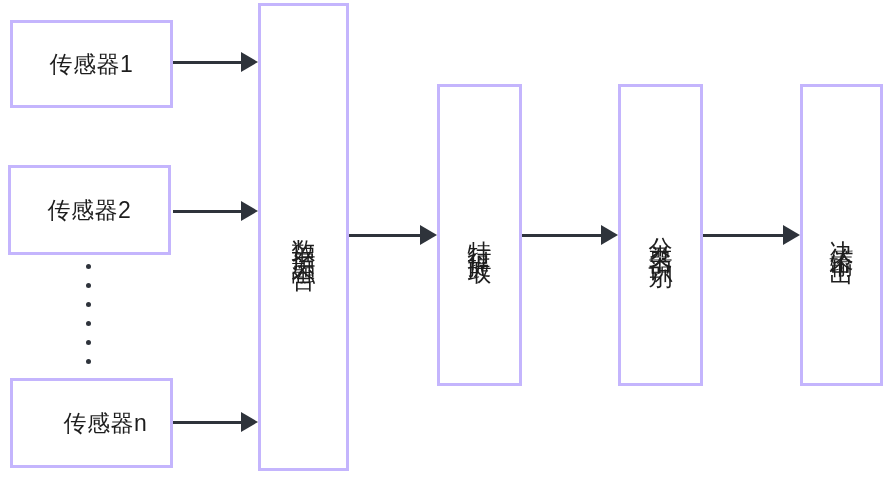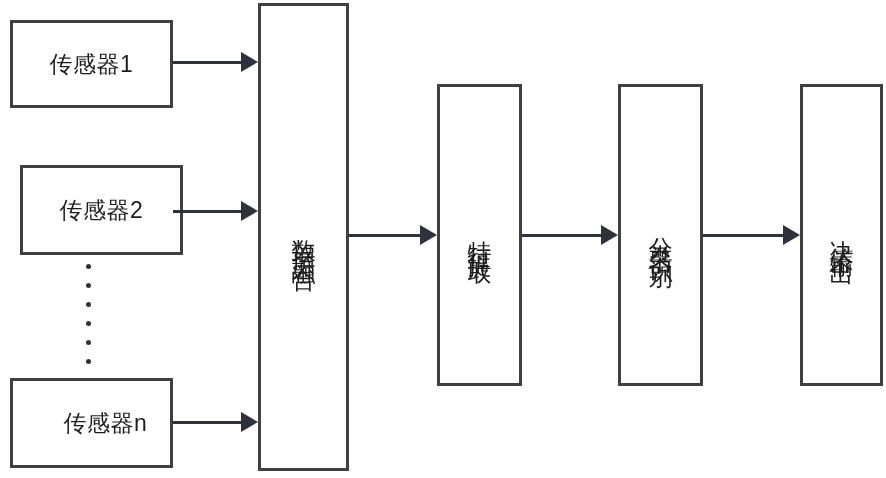--- a/index.html
+++ b/index.html
@@ -15,21 +15,21 @@
     position: relative;
     width: 886px;
     height: 478px;
     background: #ffffff;
     overflow: hidden;
   }
   .node {
     position: absolute;
     box-sizing: border-box;
     background: #ffffff;
-    border: 3px solid #404040;
+    border: 3px solid #c4b5fd;
     display: flex;
     align-items: center;
     justify-content: center;
   }
   .node-label {
     color: #1d1d1d;
     font-size: 23px;
     line-height: 1.22;
     letter-spacing: 0.5px;
     text-align: center;
@@ -43,21 +43,21 @@
   .node.vert .node-label {
     writing-mode: vertical-rl;
     text-orientation: upright;
     letter-spacing: 7px;
     line-height: 1;
     font-size: 24px;
   }
 
   
   #node-sensor-1 { left: 10px;  top: 20px;  width: 163px; height: 88px; }
-  #node-sensor-2 { left: 20px;  top: 165px; width: 163px; height: 90px; }
+  #node-sensor-2 { left: 8px;  top: 165px; width: 163px; height: 90px; }
   #node-sensor-n { left: 10px;  top: 378px; width: 163px; height: 90px; padding-left: 28px; }
   #node-fusion   { left: 258px; top: 3px;   width: 91px;  height: 468px; }
   #node-feature  { left: 437px; top: 84px;  width: 85px;  height: 302px; }
   #node-classifier { left: 618px; top: 84px; width: 85px; height: 302px; }
   #node-decision { left: 800px; top: 84px;  width: 83px;  height: 302px; }
 
   
   .connector {
     position: absolute;
     height: 3px;

